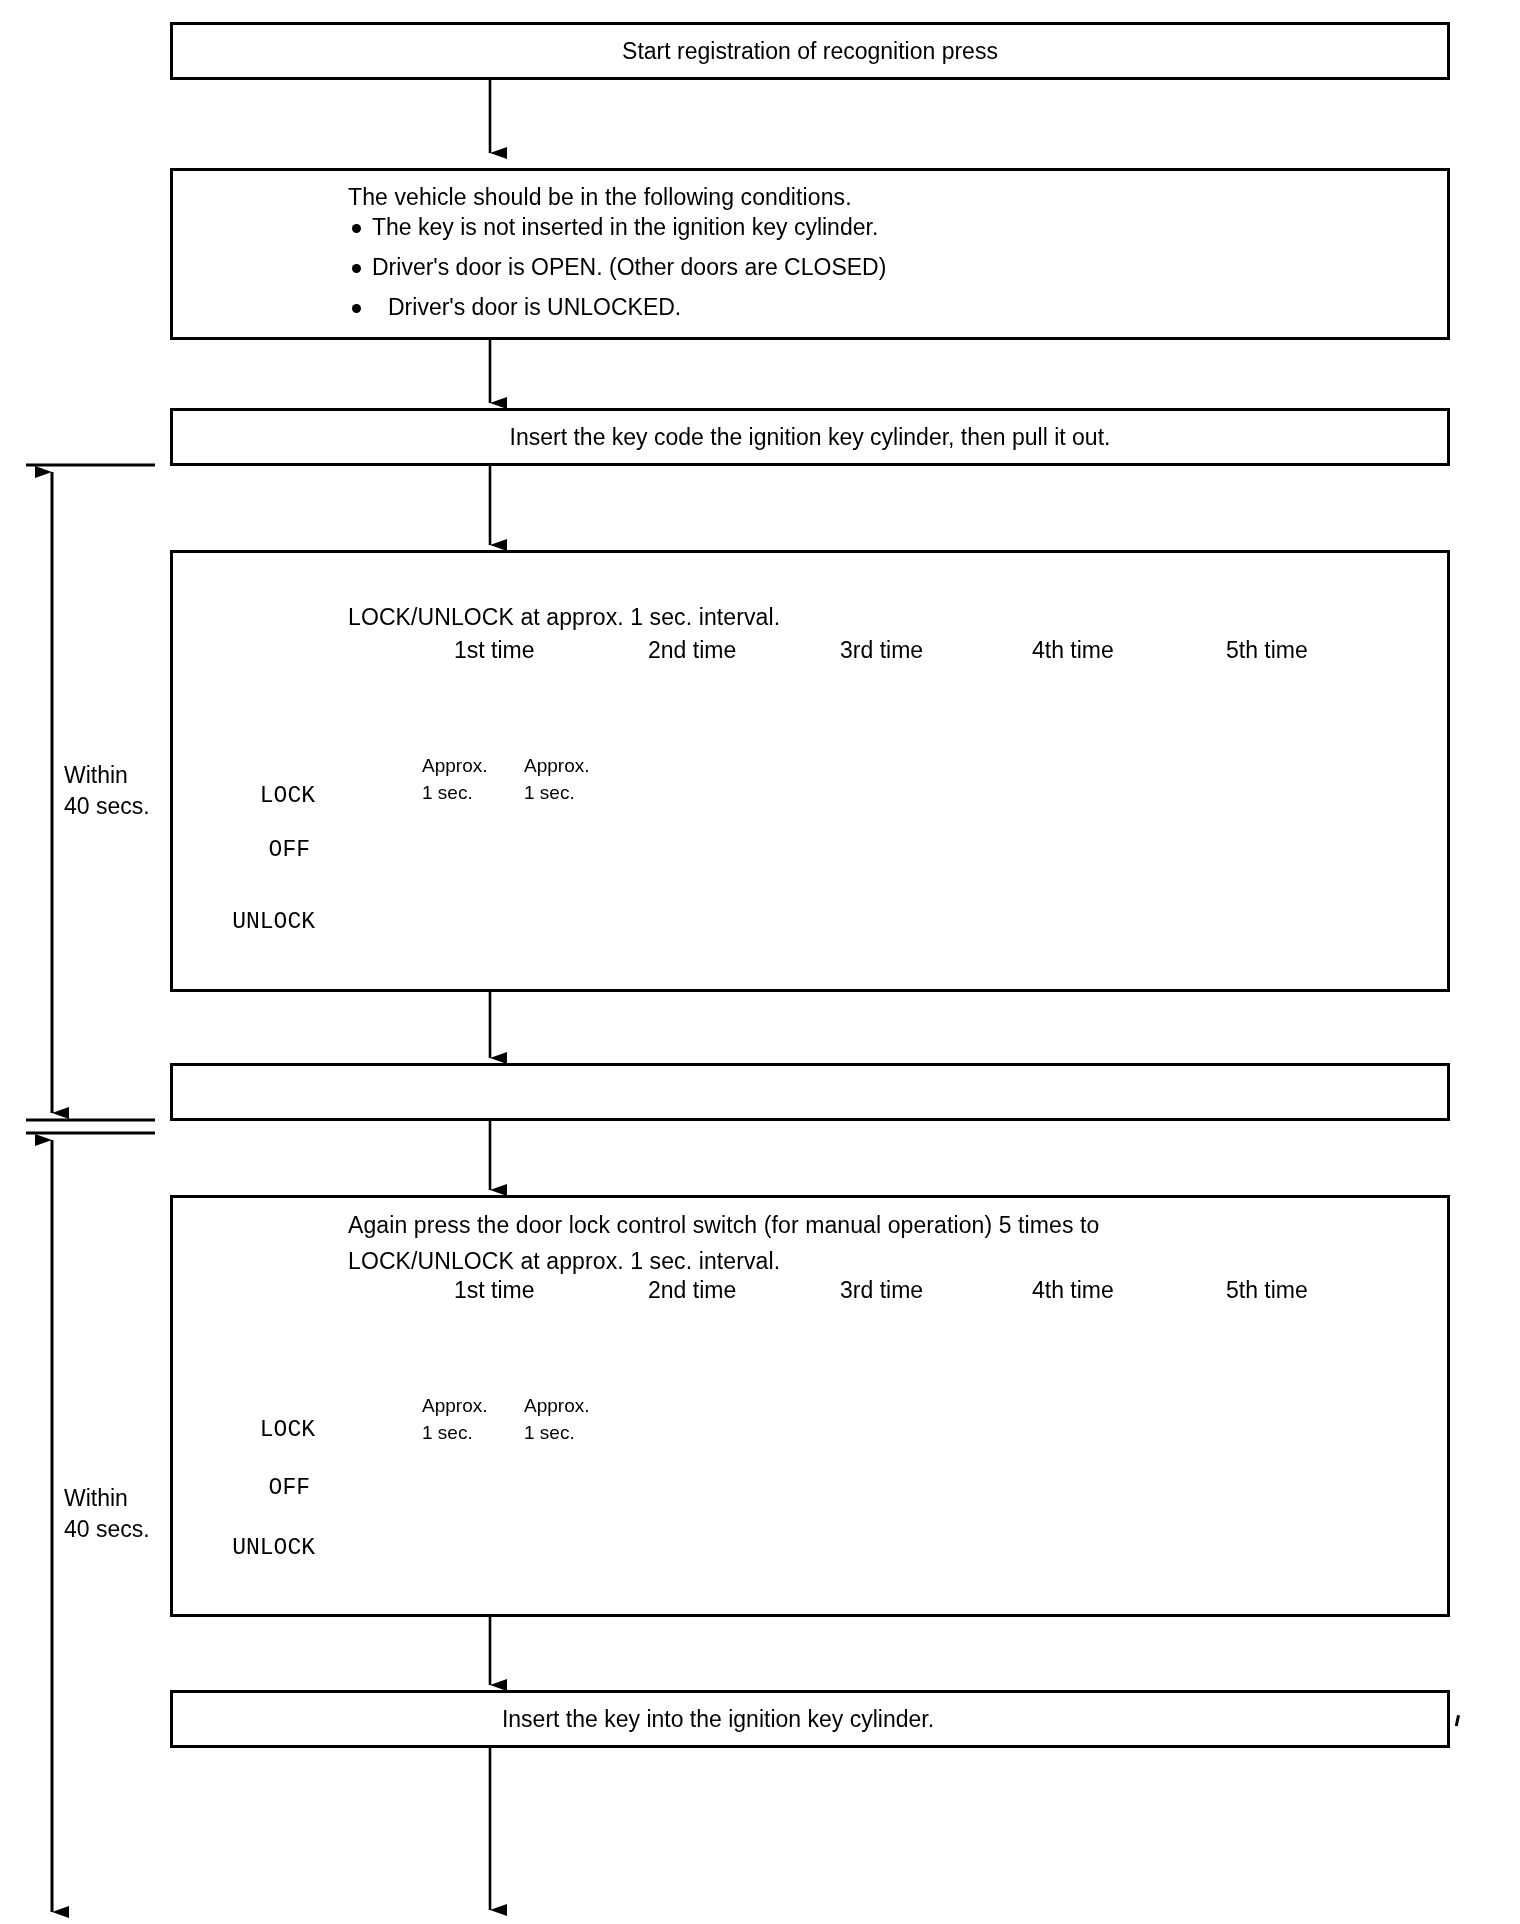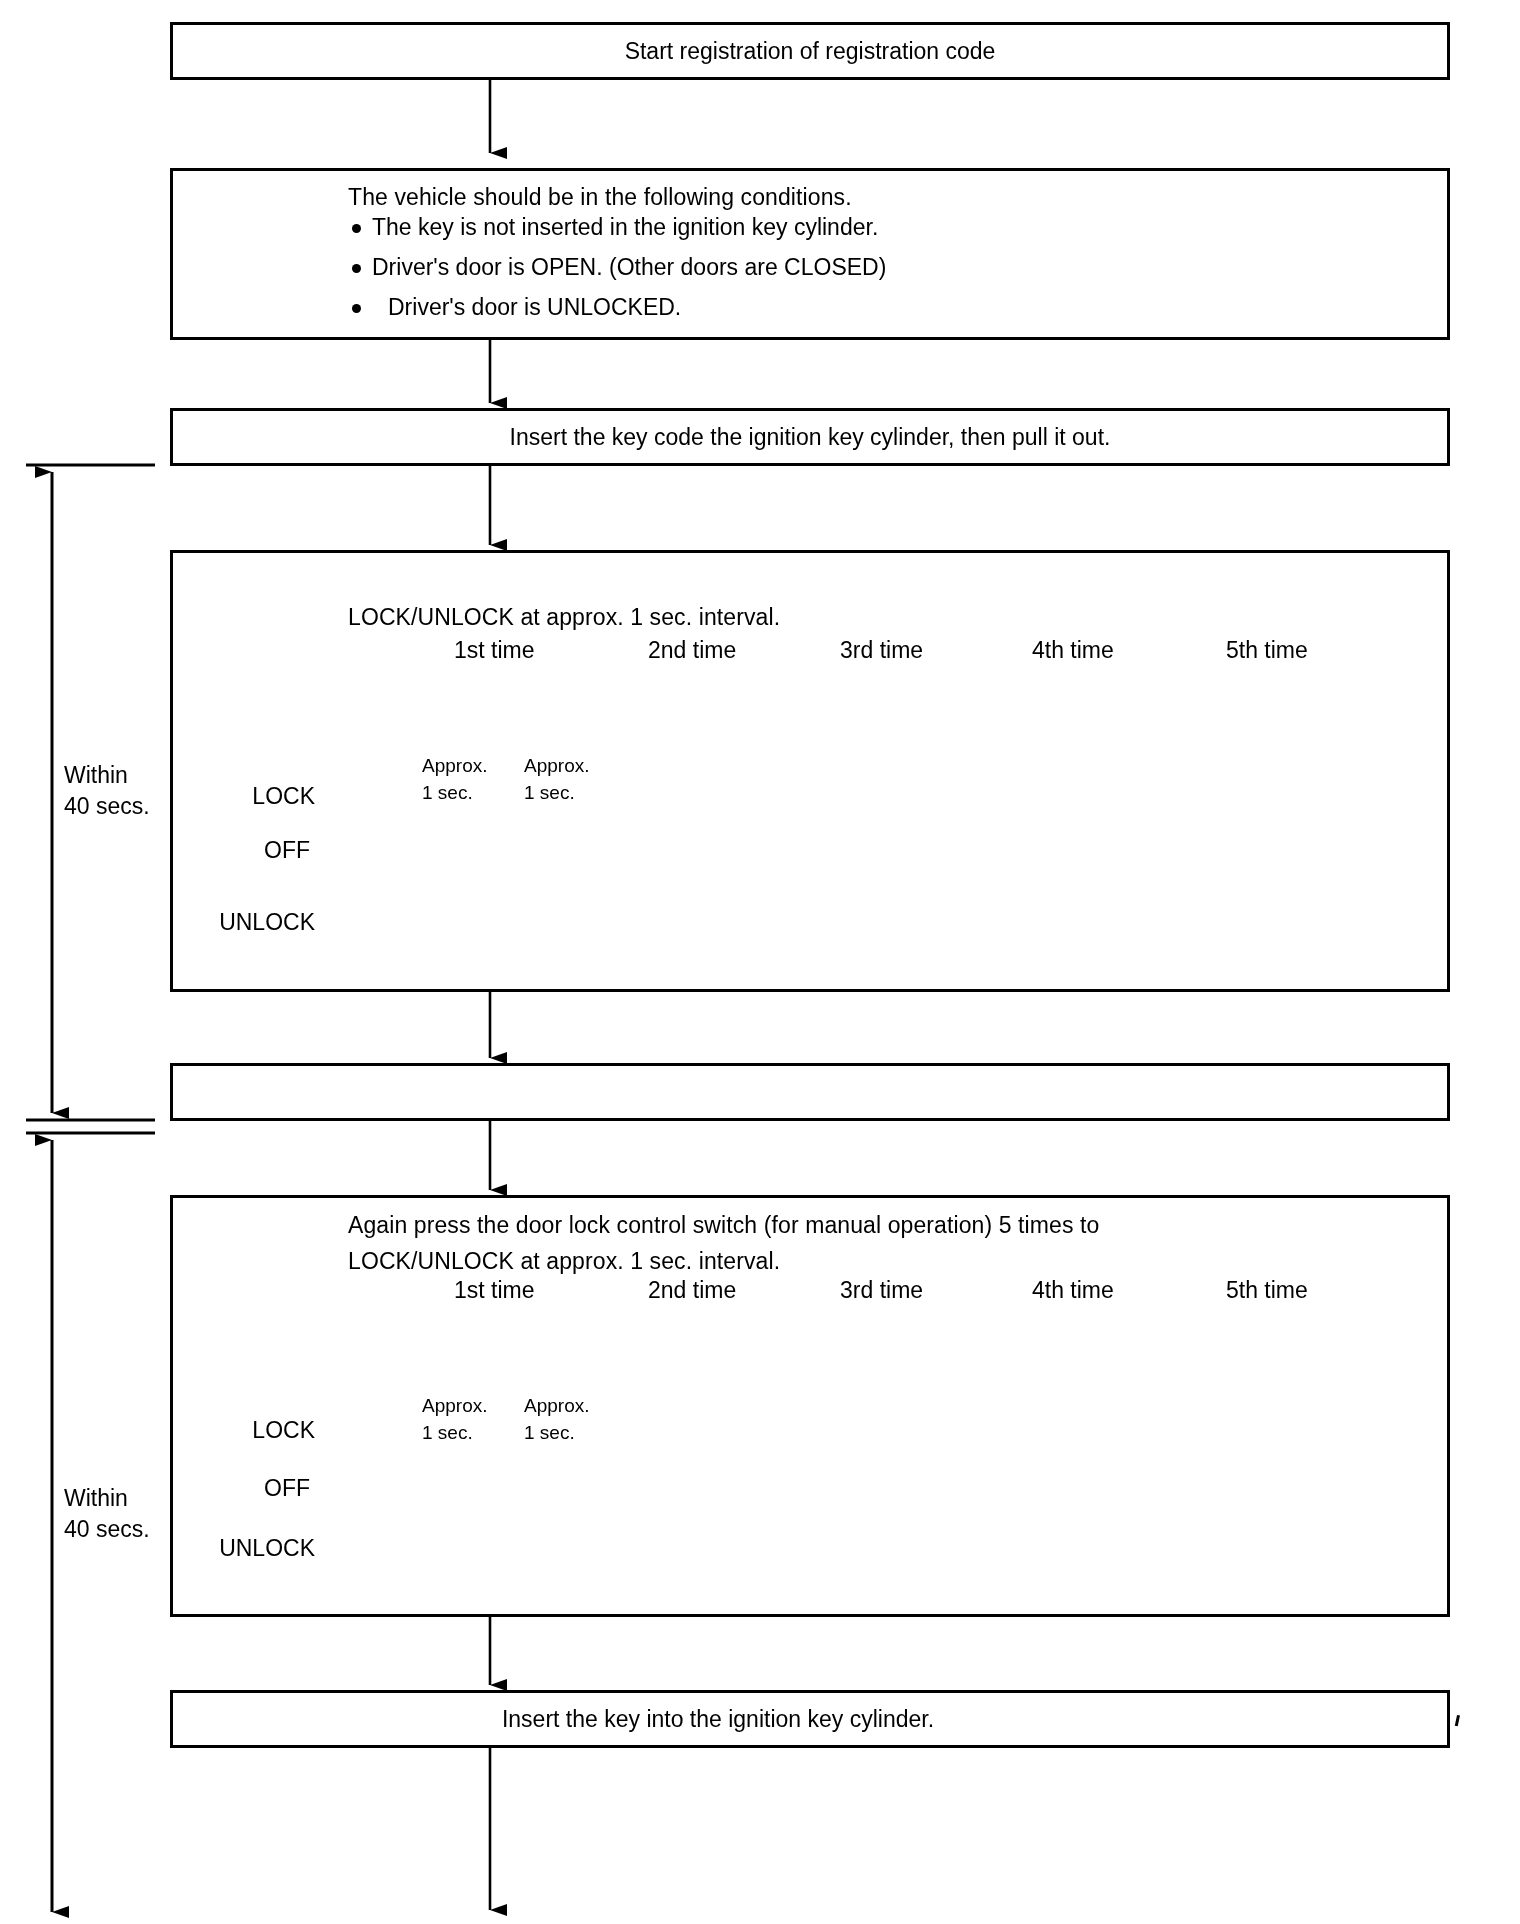--- a/index.html
+++ b/index.html
@@ -55,20 +55,21 @@
   .tiny {
     position: absolute;
     font-size: 19px;
     white-space: nowrap;
   }
   .wavelabel {
     position: absolute;
     font-size: 23px;
     white-space: nowrap;
     text-align: right;
+    font-family: Liberation Mono, monospace;
   }
   .timelabel {
     position: absolute;
     font-size: 23px;
     white-space: nowrap;
   }
   .withinlabel {
     position: absolute;
     font-size: 23px;
     line-height: 31px;
@@ -198,21 +199,21 @@
                 1398,1488"></polyline>
     </g>
 
     <g fill="#000">
       <rect x="714" y="692" width="5" height="5"></rect>
       <rect x="1456" y="1715" width="3" height="11" transform="rotate(12 1457 1720)"></rect>
     </g>
   </svg>
 
   <div class="box" style="left:170px; top:22px; width:1280px; height:58px;"></div>
-  <div class="center-label" style="left:170px; top:38px; width:1280px;">Start registration of registration code</div>
+  <div class="center-label" style="left:170px; top:38px; width:1280px;">Start registration of recognition press</div>
 
   <div class="box" style="left:170px; top:168px; width:1280px; height:172px;"></div>
   <div class="boxtext" style="left:348px; top:180px;">The vehicle should be in the following conditions.</div>
 
   <div class="bullet-dot" style="left:352px; top:224px;"></div>
   <div class="bullet-line" style="left:372px; top:214px;text-align:center;">The key is not inserted in the ignition key cylinder.</div>
 
   <div class="bullet-dot" style="left:352px; top:264px;"></div>
   <div class="bullet-line" style="left:372px; top:254px;">Driver's door is OPEN. (Other doors are CLOSED)</div>
 

